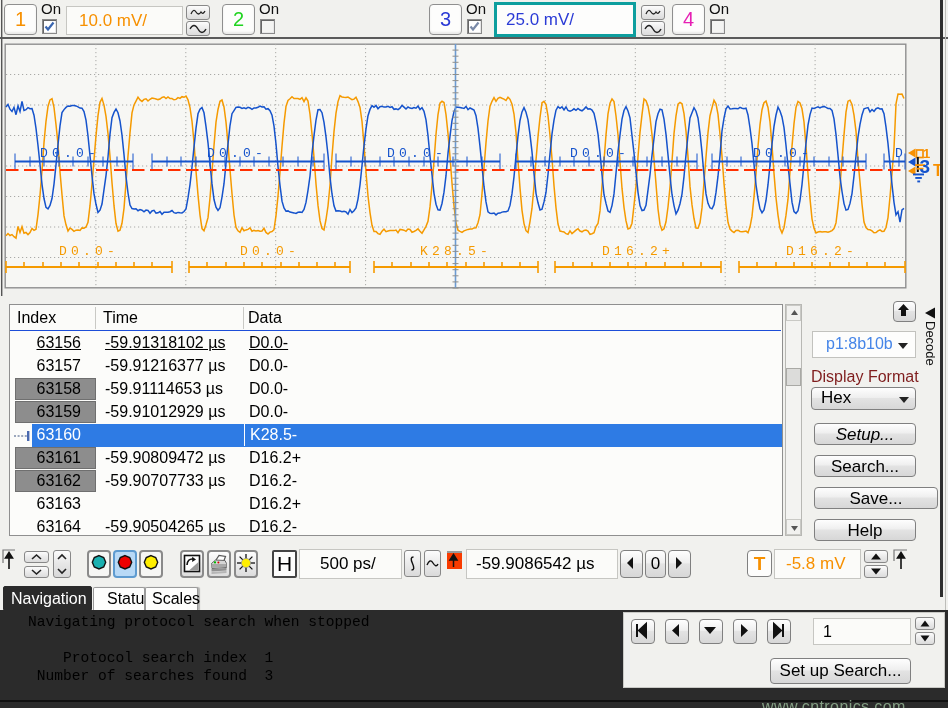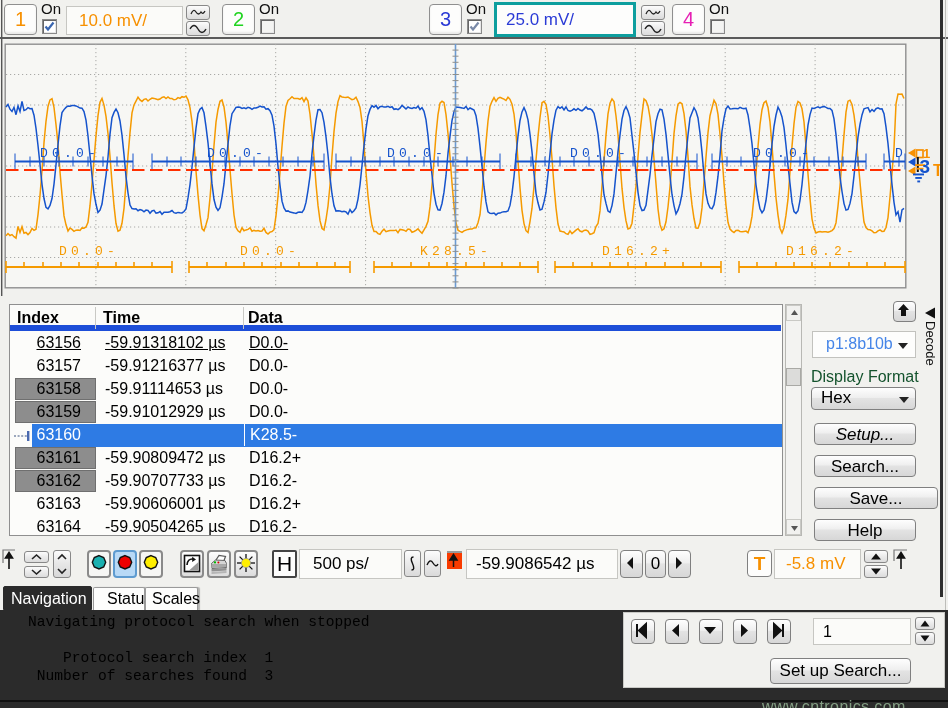--- a/index.html
+++ b/index.html
@@ -295,21 +295,21 @@
 <rect x="10.5" y="23.8" width="7" height="1.8" fill="#f79000"></rect>
 <text x="13.5" y="28.5" fill="#1553cc" font-size="19" font-weight="bold" font-family="Liberation Sans">3</text>
 <text x="27" y="32" fill="#f79000" font-size="16" font-weight="bold" font-family="Liberation Sans">T</text>
 <rect x="7" y="29.5" width="11" height="1.9" fill="#1553cc"></rect>
 <rect x="9.3" y="33" width="6.5" height="1.9" fill="#1553cc"></rect>
 <rect x="11.3" y="36.5" width="2.8" height="1.9" fill="#1553cc"></rect>
 </svg>
 </div>
 
 <div class="abs" id="tablebox" style="left:9px;top:304px;width:774px;height:232px;background:#fcfcfa;border:1px solid #8f8f8f;">
-  <div class="abs" style="left:0;top:0;width:771px;height:26px;background:#fbfbf9;border-bottom:6px solid #1d4ed8;font-weight:bold;">
+  <div class="abs" style="left:0;top:0;width:771px;height:26px;background:#fbfbf9;border-bottom:1px solid #1d4ed8;">
     <div class="abs" style="left:7px;top:4px;font-size:16px;">Index</div>
     <div class="abs" style="left:93px;top:4px;font-size:16px;">Time</div>
     <div class="abs" style="left:238px;top:4px;font-size:16px;">Data</div>
     <div class="abs" style="left:85px;top:2px;width:1px;height:22px;background:#c9c9c5;"></div>
     <div class="abs" style="left:233px;top:2px;width:1px;height:22px;background:#c9c9c5;"></div>
   </div>
 <div class="row" style="top:27px;">
         <div class="c1" style="text-decoration:underline;">63156</div>
         <div class="c2" style="text-decoration:underline;">-59.91318102 µs</div>
         <div class="c3" style="text-decoration:underline;">D0.0-</div>
@@ -347,21 +347,20 @@
         <div class="c3" style="">D16.2+</div>
       </div>
 <div class="row" style="top:165px;">
         <div class="abs" style="left:4px;top:0;width:81px;height:22px;background:#8d8d8d;border:1px solid #6f6f6f;"></div>
         <div class="c1" style="">63162</div>
         <div class="c2" style="">-59.90707733 µs</div>
         <div class="c3" style="">D16.2-</div>
       </div>
 <div class="row" style="top:188px;">
         <div class="c1" style="">63163</div>
-        <div class="c2" style="">-59.90606001 µs</div>
         <div class="c3" style="">D16.2+</div>
       </div>
 <div class="row" style="top:211px;">
         <div class="c1" style="">63164</div>
         <div class="c2" style="">-59.90504265 µs</div>
         <div class="c3" style="">D16.2-</div>
       </div>
 </div>
 
 <div class="abs" style="left:785px;top:304px;width:17px;height:232px;background:#f3f3f1;border:1px solid #b8b8b4;">
@@ -378,21 +377,21 @@
       <svg width="19" height="17" viewBox="0 0 19 17">
         <path d="M9.5 2 L15 8 L12 8 L12 14 L7 14 L7 8 L4 8 Z" fill="#111"></path>
       </svg>
     </div>
 <div class="abs" style="left:812px;top:331px;width:104px;height:27px;background:#fdfdfc;border:1px solid #c2c2be;">
   <div class="abs" style="left:13px;top:3px;font-size:16px;color:#4585e8;">p1:8b10b</div>
   <svg class="abs" style="left:84px;top:10px;" width="12" height="8">
         <path d="M1 1 L11 1 L6 7 Z" fill="#222"></path>
       </svg>
 </div>
-<div class="abs" style="left:811px;top:368px;width:120px;font-size:16px;color:#14532d;">Display Format</div>
+<div class="abs" style="left:811px;top:368px;width:120px;font-size:16px;color:#7f1d1d;">Display Format</div>
 <div class="gbtn" style="left:811px;top:387px;width:105px;height:23px;text-align:left;">
   <span style="padding-left:9px;">Hex</span>
   <svg class="abs" style="left:86px;top:8px;" width="12" height="8">
         <path d="M1 1 L11 1 L6 7 Z" fill="#222"></path>
       </svg>
 </div>
 <div class="gbtn" style="left:814px;top:423px;width:102px;height:22px;line-height:21px;font-style:italic;">Setup...</div>
 <div class="gbtn" style="left:814px;top:455px;width:102px;height:22px;line-height:21px;">Search...</div>
 <div class="gbtn" style="left:814px;top:487px;width:124px;height:22px;line-height:21px;">Save...</div>
 <div class="gbtn" style="left:814px;top:519px;width:102px;height:22px;line-height:21px;">Help</div>
@@ -463,21 +462,21 @@
         <g stroke="#111" stroke-width="1.3">
           <line x1="10" y1="2" x2="10" y2="20"></line>
           <line x1="1" y1="11" x2="19" y2="11"></line>
           <line x1="3.6" y1="4.6" x2="16.4" y2="17.4"></line>
           <line x1="16.4" y1="4.6" x2="3.6" y2="17.4"></line>
         </g>
         <circle cx="10" cy="11" r="4.6" fill="#ffee00" stroke="#999" stroke-width="0.8"></circle>
       </svg>
     </div>
 <div class="abs" style="left:272px;top:550px;width:25px;height:28px;background:#fdfdfc;border:2px solid #444;border-radius:2px;text-align:center;font-size:21px;line-height:24px;color:#000;">H</div>
-<div class="inp" style="left:299px;top:549px;width:103px;height:30px;color:#000;line-height:28px;padding-left:13px;">500 ps/</div>
+<div class="inp" style="left:299px;top:549px;width:103px;height:30px;color:#000;line-height:28px;padding-left:20px;">500 ps/</div>
 <div class="spn" style="left:404px;top:550px;width:17px;height:27px;background:linear-gradient(#fdfdfd,#ececec 45%,#dadada);">
       <svg width="15" height="25" viewBox="0 0 15 25">
         <path d="M8.5 6 Q4.5 6 7.5 12.5 Q10.5 19 6.5 19" stroke="#111" stroke-width="1.4" fill="none"></path>
       </svg>
     </div>
 <div class="spn" style="left:424px;top:550px;width:17px;height:27px;background:linear-gradient(#fdfdfd,#ececec 45%,#dadada);">
       <svg width="15" height="25" viewBox="0 0 15 25">
         <path d="M2 14 Q5 7 8 12 T13 13" stroke="#111" stroke-width="1.4" fill="none"></path>
       </svg>
     </div>

